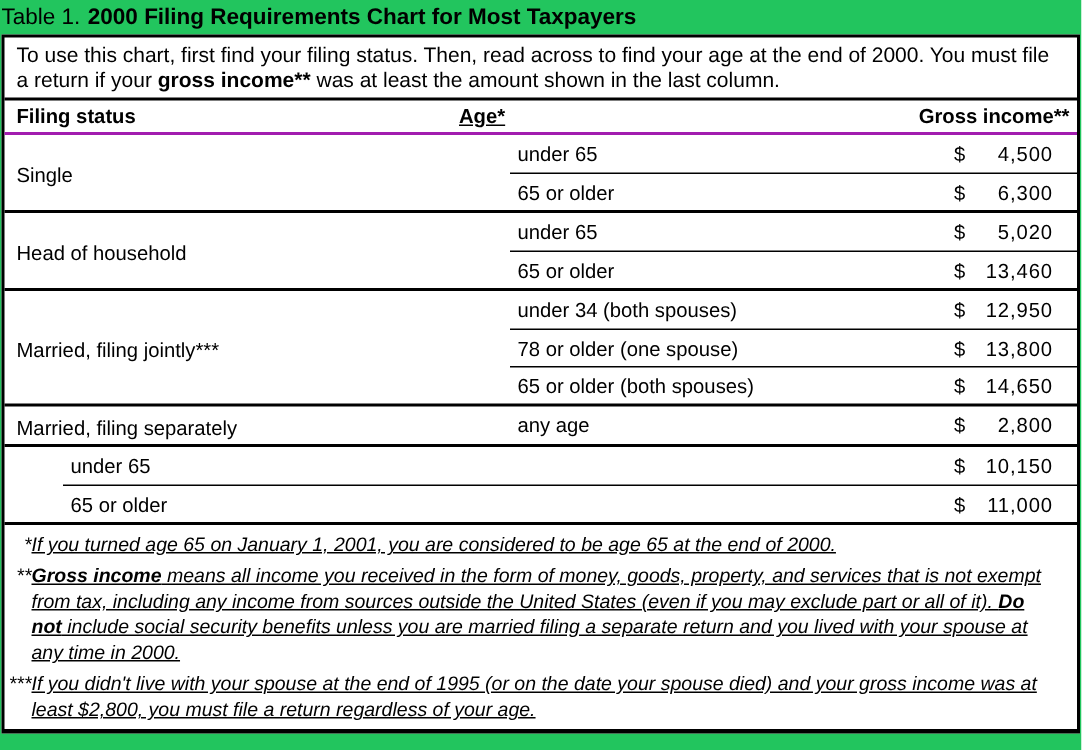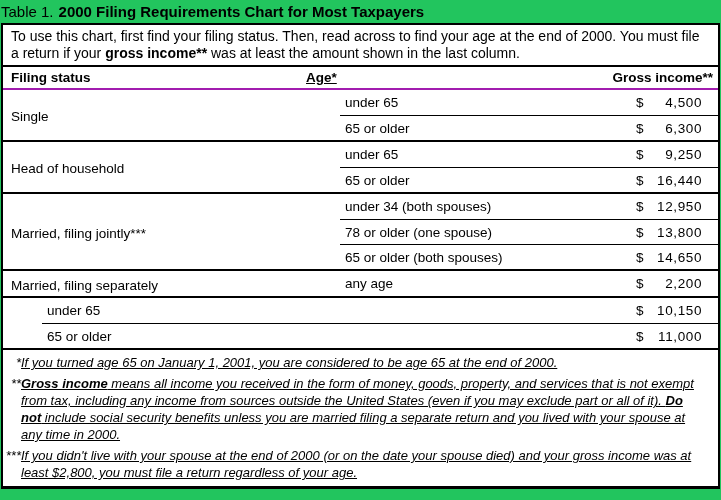--- a/index.html
+++ b/index.html
@@ -136,29 +136,29 @@
 
   <div class="group">
     <div class="status">
       <span class="status-text">Head of household</span>
     </div>
     <div class="entries">
   <div class="entry">
     <div class="age">under 65</div>
     <div class="amount">
       <span class="cur">$</span>
-      <span class="val">9,250</span>
+      <span class="val">5,020</span>
     </div>
   </div>
 
   <div class="entry">
     <div class="age">65 or older</div>
     <div class="amount">
       <span class="cur">$</span>
-      <span class="val">16,440</span>
+      <span class="val">13,460</span>
     </div>
   </div>
 </div>
   </div>
 
   <div class="group">
     <div class="status">
       <span class="status-text">Married, filing jointly***</span>
     </div>
     <div class="entries">
@@ -190,21 +190,21 @@
 
   <div class="group">
     <div class="status">
       <span class="status-text">Married, filing separately</span>
     </div>
     <div class="entries">
   <div class="entry">
     <div class="age">any age</div>
     <div class="amount">
       <span class="cur">$</span>
-      <span class="val">2,200</span>
+      <span class="val">2,800</span>
     </div>
   </div>
 </div>
   </div>
 
   <div class="group">
     <div class="entries">
   <div class="entry">
     <div class="age">under 65</div>
     <div class="amount">
@@ -230,19 +230,19 @@
     <div class="fn-text"><span>If you turned age 65 on January 1, 2001, you are considered to be age 65 at the end of 2000.</span></div>
   </div>
 
   <div class="fn">
     <div class="fn-marker">**</div>
     <div class="fn-text"><span class="bold">Gross income</span><span> means all income you received in the form of money, goods, property, and services that is not exempt from tax, including any income from sources outside the United States (even if you may exclude part or all of it). </span><span class="bold">Do not</span><span> include social security benefits unless you are married filing a separate return and you lived with your spouse at any time in 2000.</span></div>
   </div>
 
   <div class="fn">
     <div class="fn-marker">***</div>
-    <div class="fn-text"><span>If you didn't live with your spouse at the end of 2000 (or on the date your spouse died) and your gross income was at least $2,800, you must file a return regardless of your age.</span></div>
+    <div class="fn-text"><span>If you didn't live with your spouse at the end of 1995 (or on the date your spouse died) and your gross income was at least $2,800, you must file a return regardless of your age.</span></div>
   </div>
 </div>
 
   </div>
 
 </div>
 
 </body></html>

